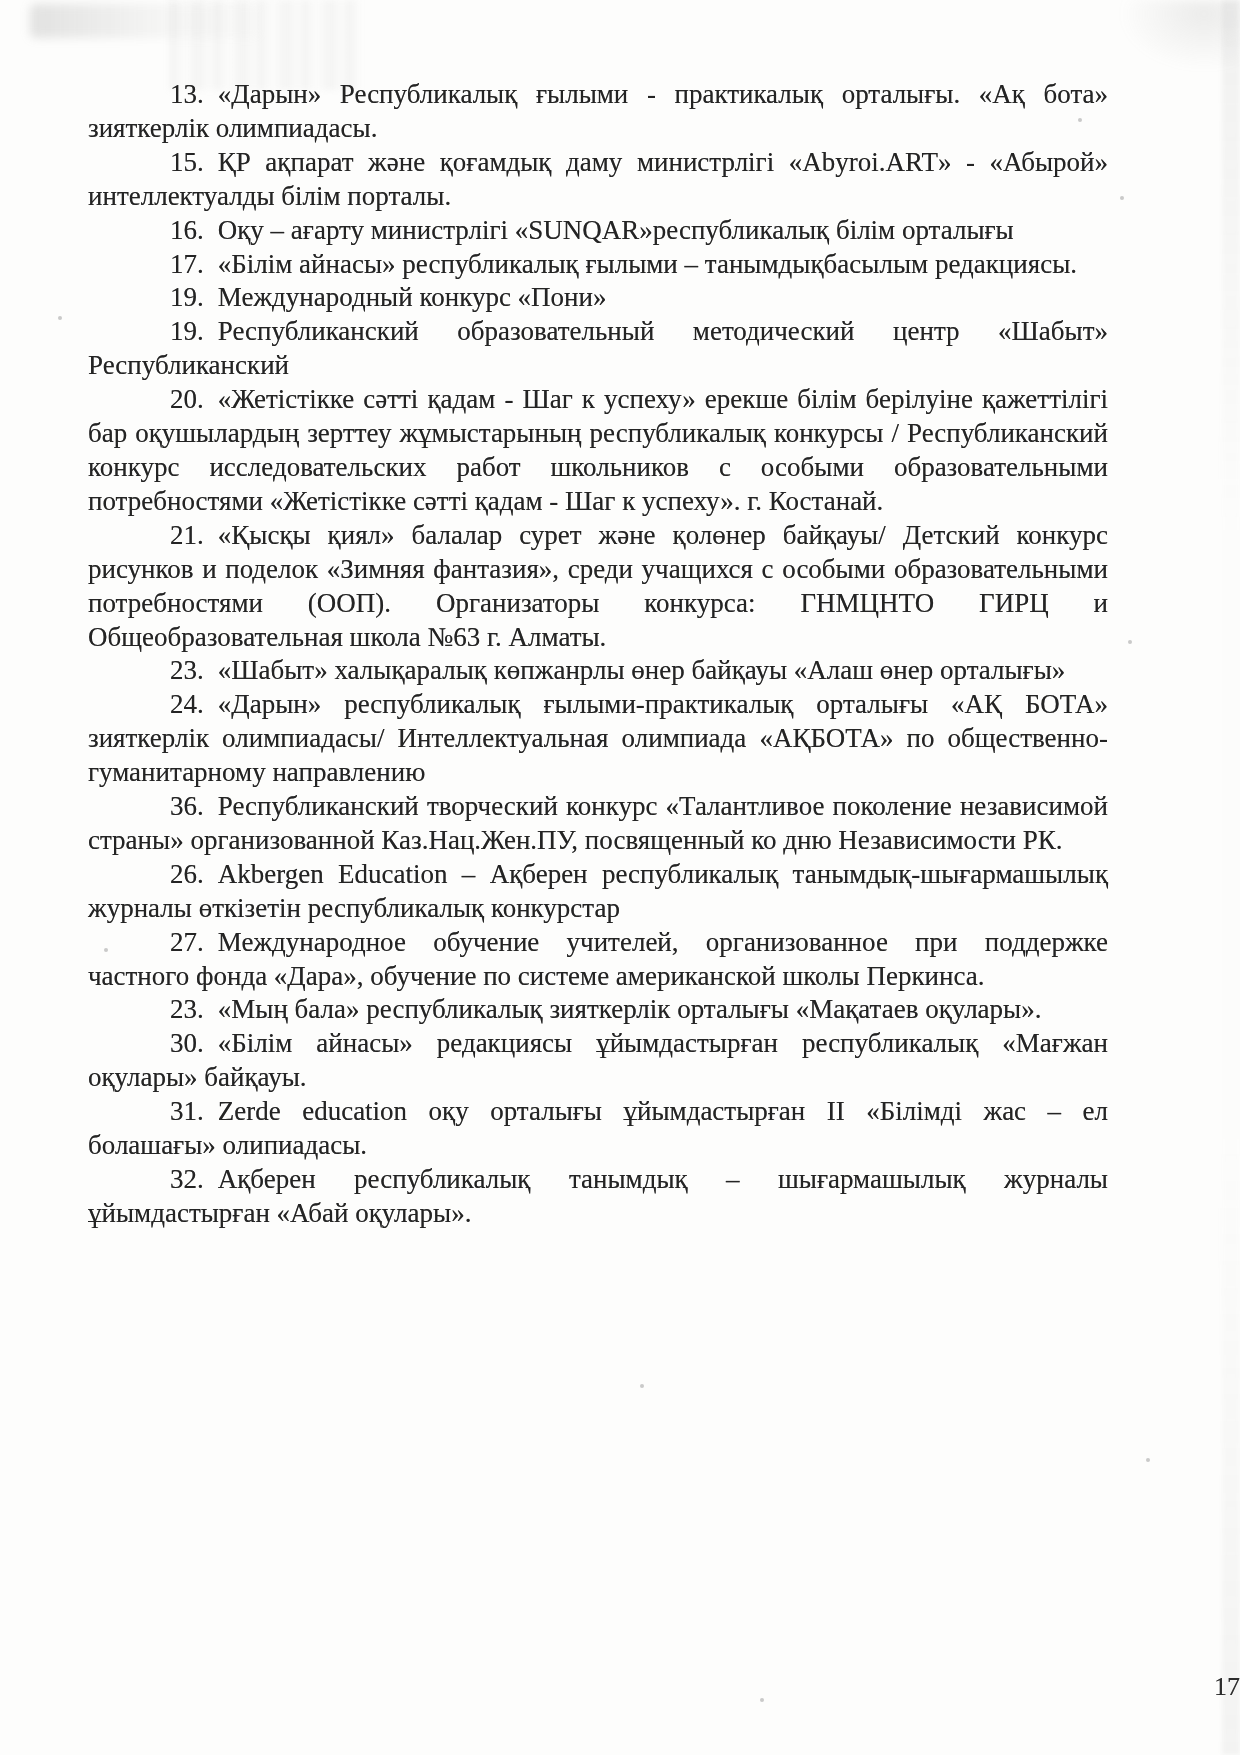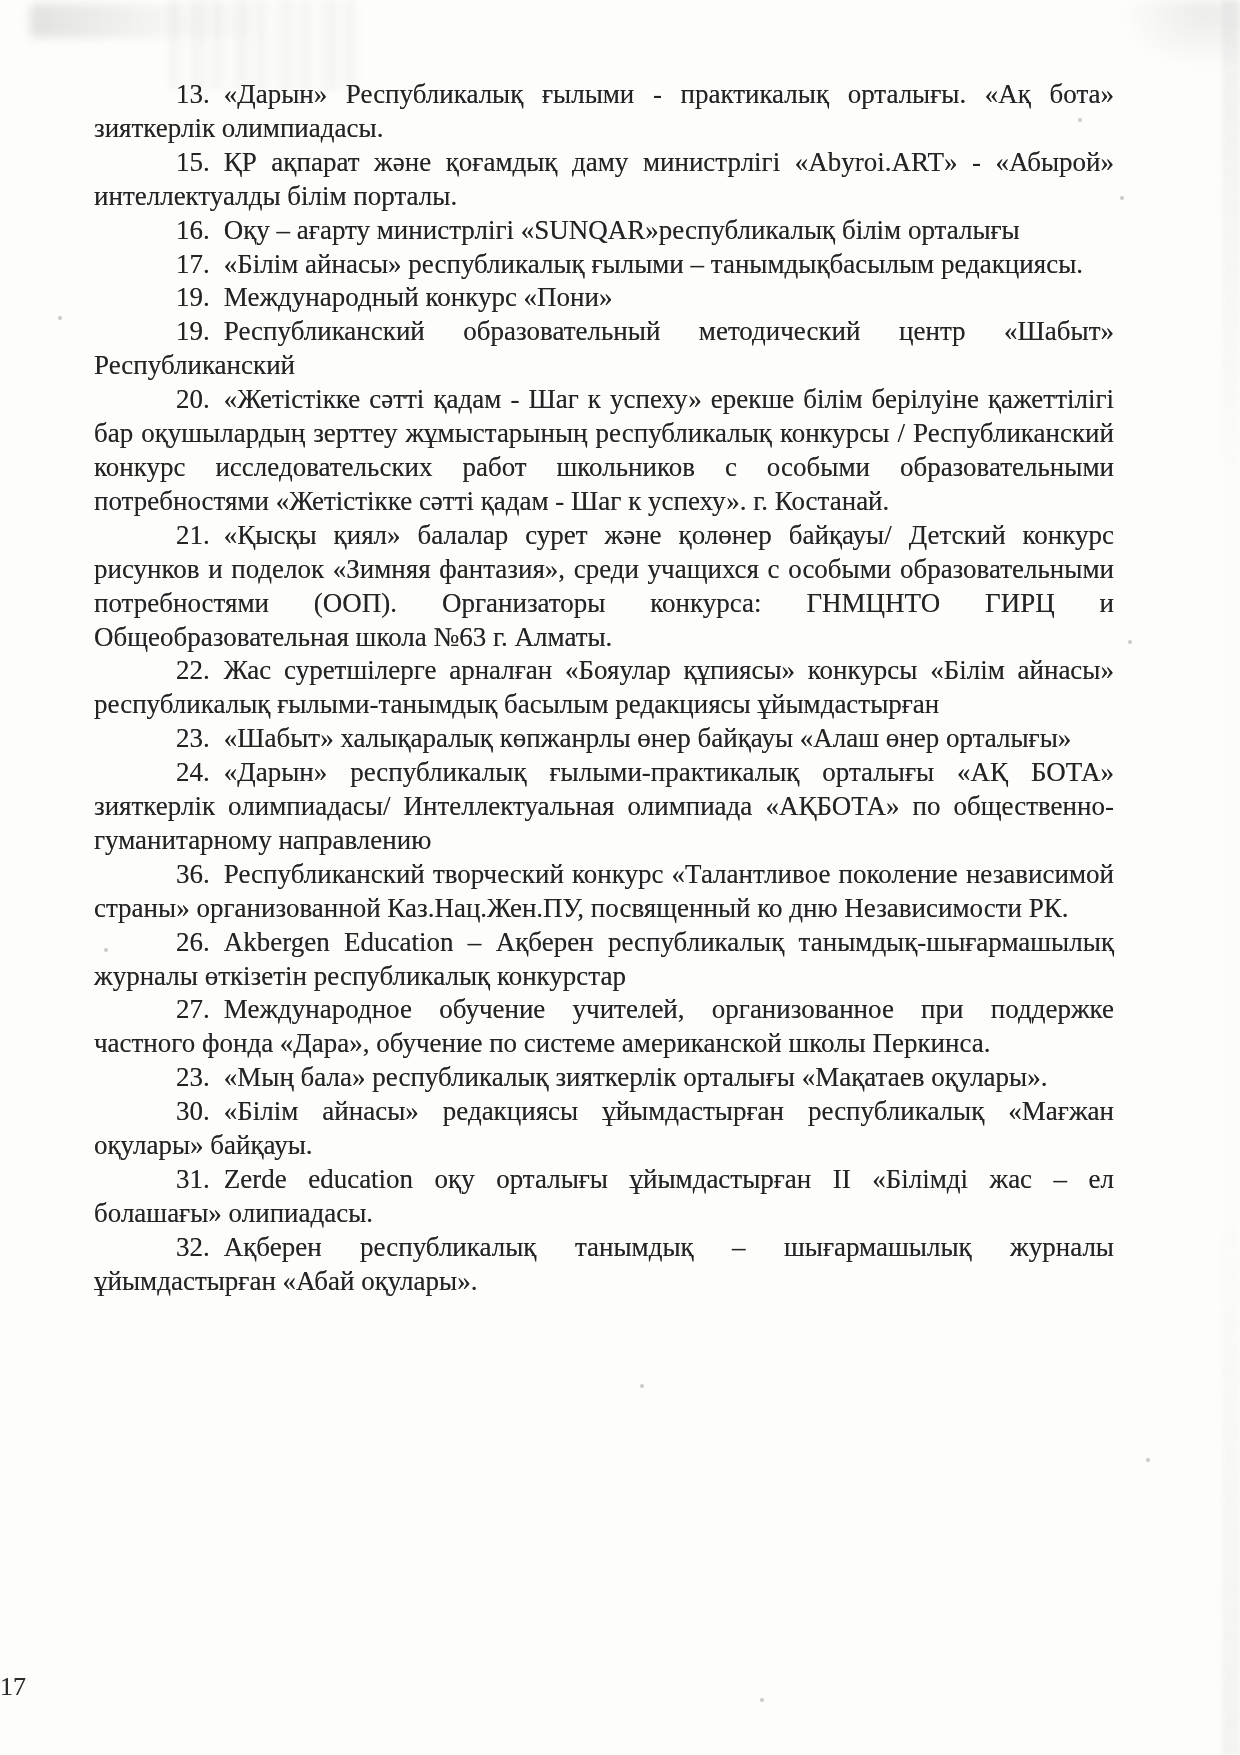--- a/index.html
+++ b/index.html
@@ -13,21 +13,21 @@
   .page {
     position: absolute;
     inset: 0;
     width: 1240px;
     height: 1755px;
     background: #fdfdfc;
     overflow: hidden;
   }
   .content {
     position: absolute;
-    left: 94px;
+    left: 88px;
     top: 78px;
     width: 1020px;
     color: #242424;
     font-size: 27px;
     line-height: 33.9px;
     text-align: justify;
     text-shadow: 0 0 0.5px rgba(45,45,45,0.55);
   }
   .para {
     margin: 0;
@@ -35,21 +35,21 @@
     text-indent: 82px;
   }
   .num {
     margin-right: 14px;
   }
   .page-number {
     position: absolute;
     top: 1672px;
     left: 0;
     width: 100%;
-    text-align: left;
+    text-align: right;
     font-size: 26px;
     color: #2c2c2c;
     text-shadow: 0 0 0.5px rgba(45,45,45,0.5);
   }
   
   .smudge {
     position: absolute;
     pointer-events: none;
   }
   .smudge-top-left {
@@ -105,21 +105,20 @@
 
   <div class="content" id="content">
       <p class="para"><span class="num">13.</span><span>«Дарын» Республикалық ғылыми - практикалық орталығы. «Ақ бота» зияткерлік олимпиадасы.</span></p>
       <p class="para"><span class="num">15.</span><span>ҚР ақпарат және қоғамдық даму министрлігі «Abyroi.ART» - «Абырой» интеллектуалды білім порталы.</span></p>
       <p class="para"><span class="num">16.</span><span>Оқу – ағарту министрлігі «SUNQAR»республикалық білім орталығы</span></p>
       <p class="para"><span class="num">17.</span><span>«Білім айнасы» республикалық ғылыми – танымдықбасылым редакциясы.</span></p>
       <p class="para"><span class="num">19.</span><span>Международный конкурс «Пони»</span></p>
       <p class="para"><span class="num">19.</span><span>Республиканский образовательный методический центр «Шабыт» Республиканский</span></p>
       <p class="para"><span class="num">20.</span><span>«Жетістікке сәтті қадам - Шаг к успеху» ерекше білім берілуіне қажеттілігі бар оқушылардың зерттеу жұмыстарының республикалық конкурсы / Республиканский конкурс исследовательских работ школьников с особыми образовательными потребностями «Жетістікке сәтті қадам - Шаг к успеху». г. Костанай.</span></p>
       <p class="para"><span class="num">21.</span><span>«Қысқы қиял» балалар сурет және қолөнер байқауы/ Детский конкурс рисунков и поделок «Зимняя фантазия», среди учащихся с особыми образовательными потребностями (ООП). Организаторы конкурса: ГНМЦНТО ГИРЦ и Общеобразовательная школа №63 г. Алматы.</span></p>
-      <p class="para"><span class="num">22.</span><span>Жас суретшілерге арналған «Бояулар құпиясы» конкурсы «Білім айнасы» республикалық ғылыми-танымдық басылым редакциясы ұйымдастырған</span></p>
       <p class="para"><span class="num">23.</span><span>«Шабыт» халықаралық көпжанрлы өнер байқауы «Алаш өнер орталығы»</span></p>
       <p class="para"><span class="num">24.</span><span>«Дарын» республикалық ғылыми-практикалық орталығы «АҚ БОТА» зияткерлік олимпиадасы/ Интеллектуальная олимпиада «АҚБОТА» по общественно-гуманитарному направлению</span></p>
       <p class="para"><span class="num">36.</span><span>Республиканский творческий конкурс «Талантливое поколение независимой страны» организованной Каз.Нац.Жен.ПУ, посвященный ко дню Независимости РК.</span></p>
       <p class="para"><span class="num">26.</span><span>Akbergen Education – Ақберен республикалық танымдық-шығармашылық журналы өткізетін республикалық конкурстар</span></p>
       <p class="para"><span class="num">27.</span><span>Международное обучение учителей, организованное при поддержке частного фонда «Дара», обучение по системе американской школы Перкинса.</span></p>
       <p class="para"><span class="num">23.</span><span>«Мың бала» республикалық зияткерлік орталығы «Мақатаев оқулары».</span></p>
       <p class="para"><span class="num">30.</span><span>«Білім айнасы» редакциясы ұйымдастырған республикалық «Мағжан оқулары» байқауы.</span></p>
       <p class="para"><span class="num">31.</span><span>Zerde education оқу орталығы ұйымдастырған II «Білімді жас – ел болашағы» олипиадасы.</span></p>
       <p class="para"><span class="num">32.</span><span>Ақберен республикалық танымдық – шығармашылық журналы ұйымдастырған «Абай оқулары».</span></p>
     </div>

